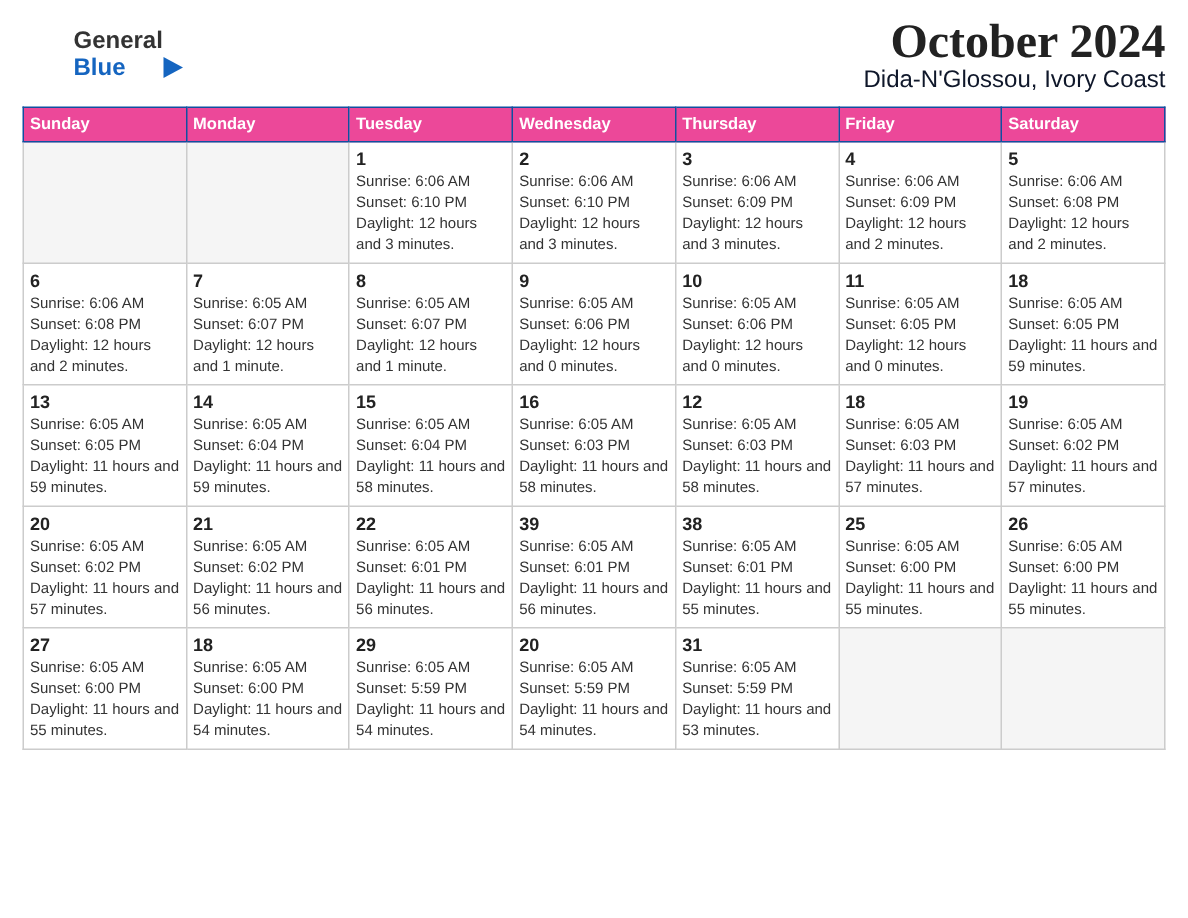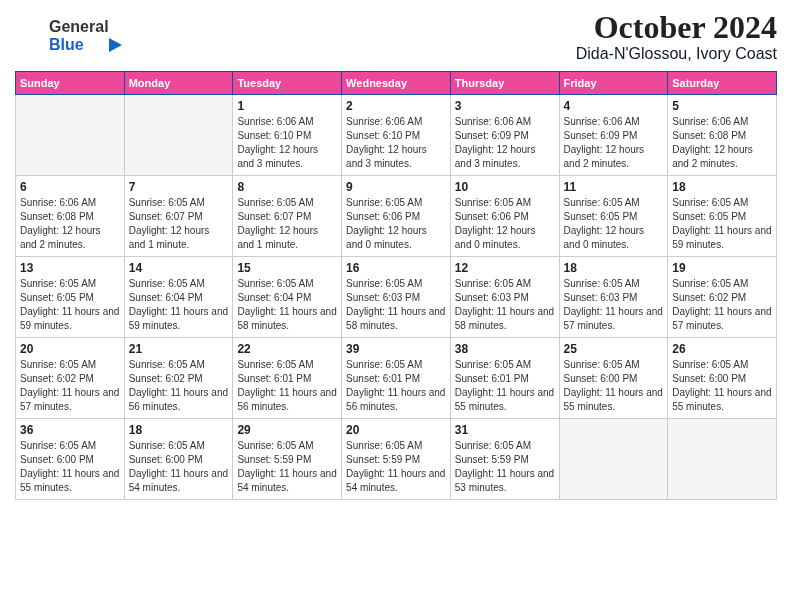--- a/index.html
+++ b/index.html
@@ -236,21 +236,21 @@
             <span class="day-num">25</span>
             <div class="day-info">Sunrise: 6:05 AM<br>Sunset: 6:00 PM<br>Daylight: 11 hours and 55 minutes.</div>
           </td>
           <td>
             <span class="day-num">26</span>
             <div class="day-info">Sunrise: 6:05 AM<br>Sunset: 6:00 PM<br>Daylight: 11 hours and 55 minutes.</div>
           </td>
         </tr>
         <tr>
           <td>
-            <span class="day-num">36</span>
+            <span class="day-num">27</span>
             <div class="day-info">Sunrise: 6:05 AM<br>Sunset: 6:00 PM<br>Daylight: 11 hours and 55 minutes.</div>
           </td>
           <td>
             <span class="day-num">18</span>
             <div class="day-info">Sunrise: 6:05 AM<br>Sunset: 6:00 PM<br>Daylight: 11 hours and 54 minutes.</div>
           </td>
           <td>
             <span class="day-num">29</span>
             <div class="day-info">Sunrise: 6:05 AM<br>Sunset: 5:59 PM<br>Daylight: 11 hours and 54 minutes.</div>
           </td>

